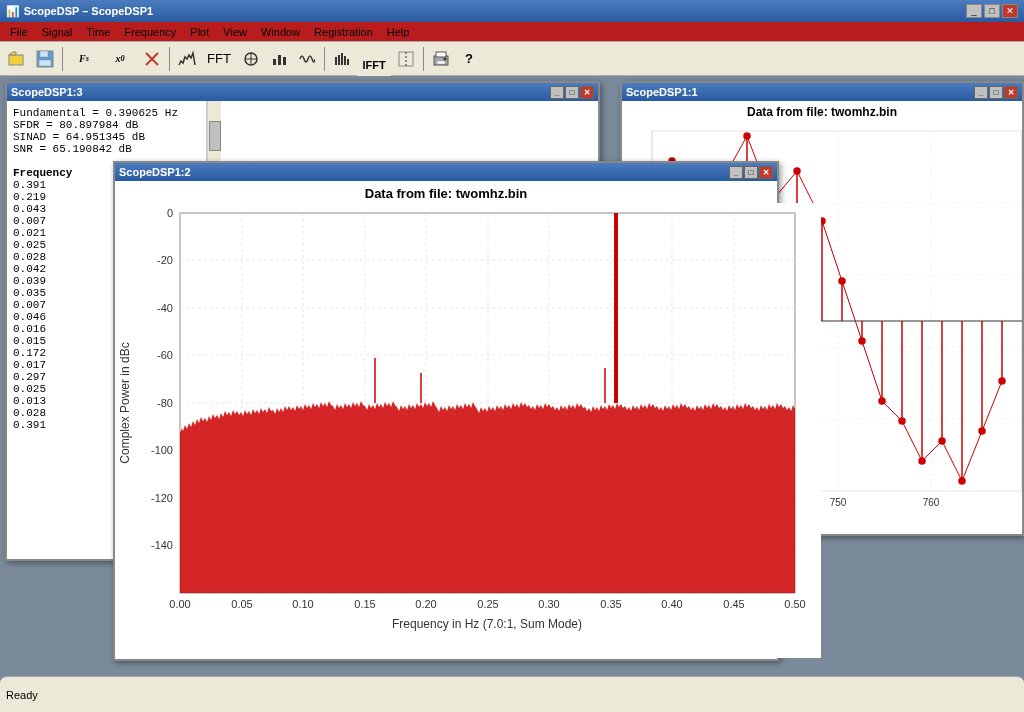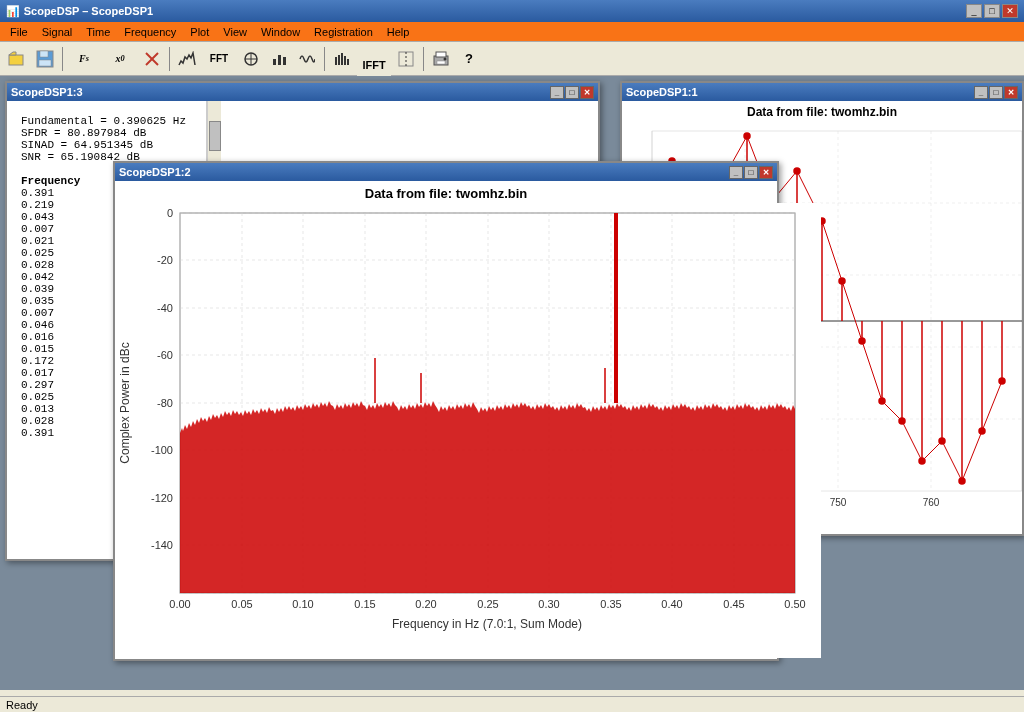--- a/index.html
+++ b/index.html
@@ -39,21 +39,21 @@
       background: #c0c0c0;
       border: 1px solid #888;
       font-size: 9px;
       display: flex; align-items: center; justify-content: center;
       cursor: pointer;
       color: #000;
     }
 
     
     .menu-bar {
-      background: #f97316;
+      background: #b91c1c;
       height: 20px;
       display: flex;
       align-items: center;
       border-bottom: 1px solid #aaa;
       padding: 0 4px;
       gap: 2px;
     }
     .menu-item {
       padding: 2px 6px;
       font-size: 11px;
@@ -102,27 +102,28 @@
       background: #7a8a9a;
       overflow: hidden;
     }
 
     
     .status-bar {
       position: absolute;
       bottom: 0;
       left: 0;
       right: 0;
-      height: 16px;
+      height: 36px;
       background: #ece9d8;
       border-top: 1px solid #aaa;
       display: flex;
       align-items: center;
       padding: 0 6px;
       font-size: 11px;
+      border-radius: 7px;
     }
 
     
     .child-window {
       position: absolute;
       background: #ece9d8;
       border: 2px solid #888;
       box-shadow: 2px 2px 6px rgba(0,0,0,0.4);
     }
     .child-title-bar {
@@ -218,21 +219,21 @@
         <line x1="2" y1="2" x2="14" y2="14" stroke="#c0392b" stroke-width="2"></line>
         <line x1="14" y1="2" x2="2" y2="14" stroke="#c0392b" stroke-width="2"></line>
       </svg>
   </div>
   <div class="tool-sep"></div>
   <div class="tool-btn">
     <svg width="18" height="16" viewBox="0 0 18 16">
         <polyline points="1,14 3,10 5,12 7,6 9,8 11,4 13,7 15,2 17,14" fill="none" stroke="#333" stroke-width="1.5"></polyline>
       </svg>
   </div>
-  <div class="tool-btn-wide" style="font-weight:bold; font-size:10px;">FFT</div>
+  <div class="tool-btn-wide" style="font-weight:normal; font-size:13px;">FFT</div>
   <div class="tool-btn">
     <svg width="16" height="16" viewBox="0 0 16 16">
         <circle cx="8" cy="8" r="6" fill="none" stroke="#333" stroke-width="1.5"></circle>
         <line x1="8" y1="2" x2="8" y2="14" stroke="#333" stroke-width="1"></line>
         <line x1="2" y1="8" x2="14" y2="8" stroke="#333" stroke-width="1"></line>
       </svg>
   </div>
   <div class="tool-btn">
     <svg width="16" height="16" viewBox="0 0 16 16">
         <rect x="2" y="8" width="3" height="6" fill="#333"></rect>
@@ -280,21 +281,21 @@
     <div class="child-title-bar">
       <span>ScopeDSP1:3</span>
       <div class="child-title-controls">
         <div class="child-btn">_</div>
         <div class="child-btn">□</div>
         <div class="child-btn" style="background:#c0392b;color:white;">✕</div>
       </div>
     </div>
     <div style="display:flex; height:calc(100% - 18px); background:white;">
 
-      <div style="width:200px; padding:14px; font-family:'Courier New',monospace; font-size:11px; border-right:1px solid #ccc; overflow-y:auto;">
+      <div style="width:200px; padding:6px; font-family:'Courier New',monospace; font-size:11px; border-right:1px solid #ccc; overflow-y:auto;">
         <div>Fundamental = 0.390625 Hz</div>
         <div>SFDR       = 80.897984 dB</div>
         <div>SINAD      = 64.951345 dB</div>
         <div>SNR        = 65.190842 dB</div>
         <br>
         <div style="font-weight:bold;">Frequency</div>
         <div>0.391</div>
         <div>0.219</div>
         <div>0.043</div>
         <div>0.007</div>

